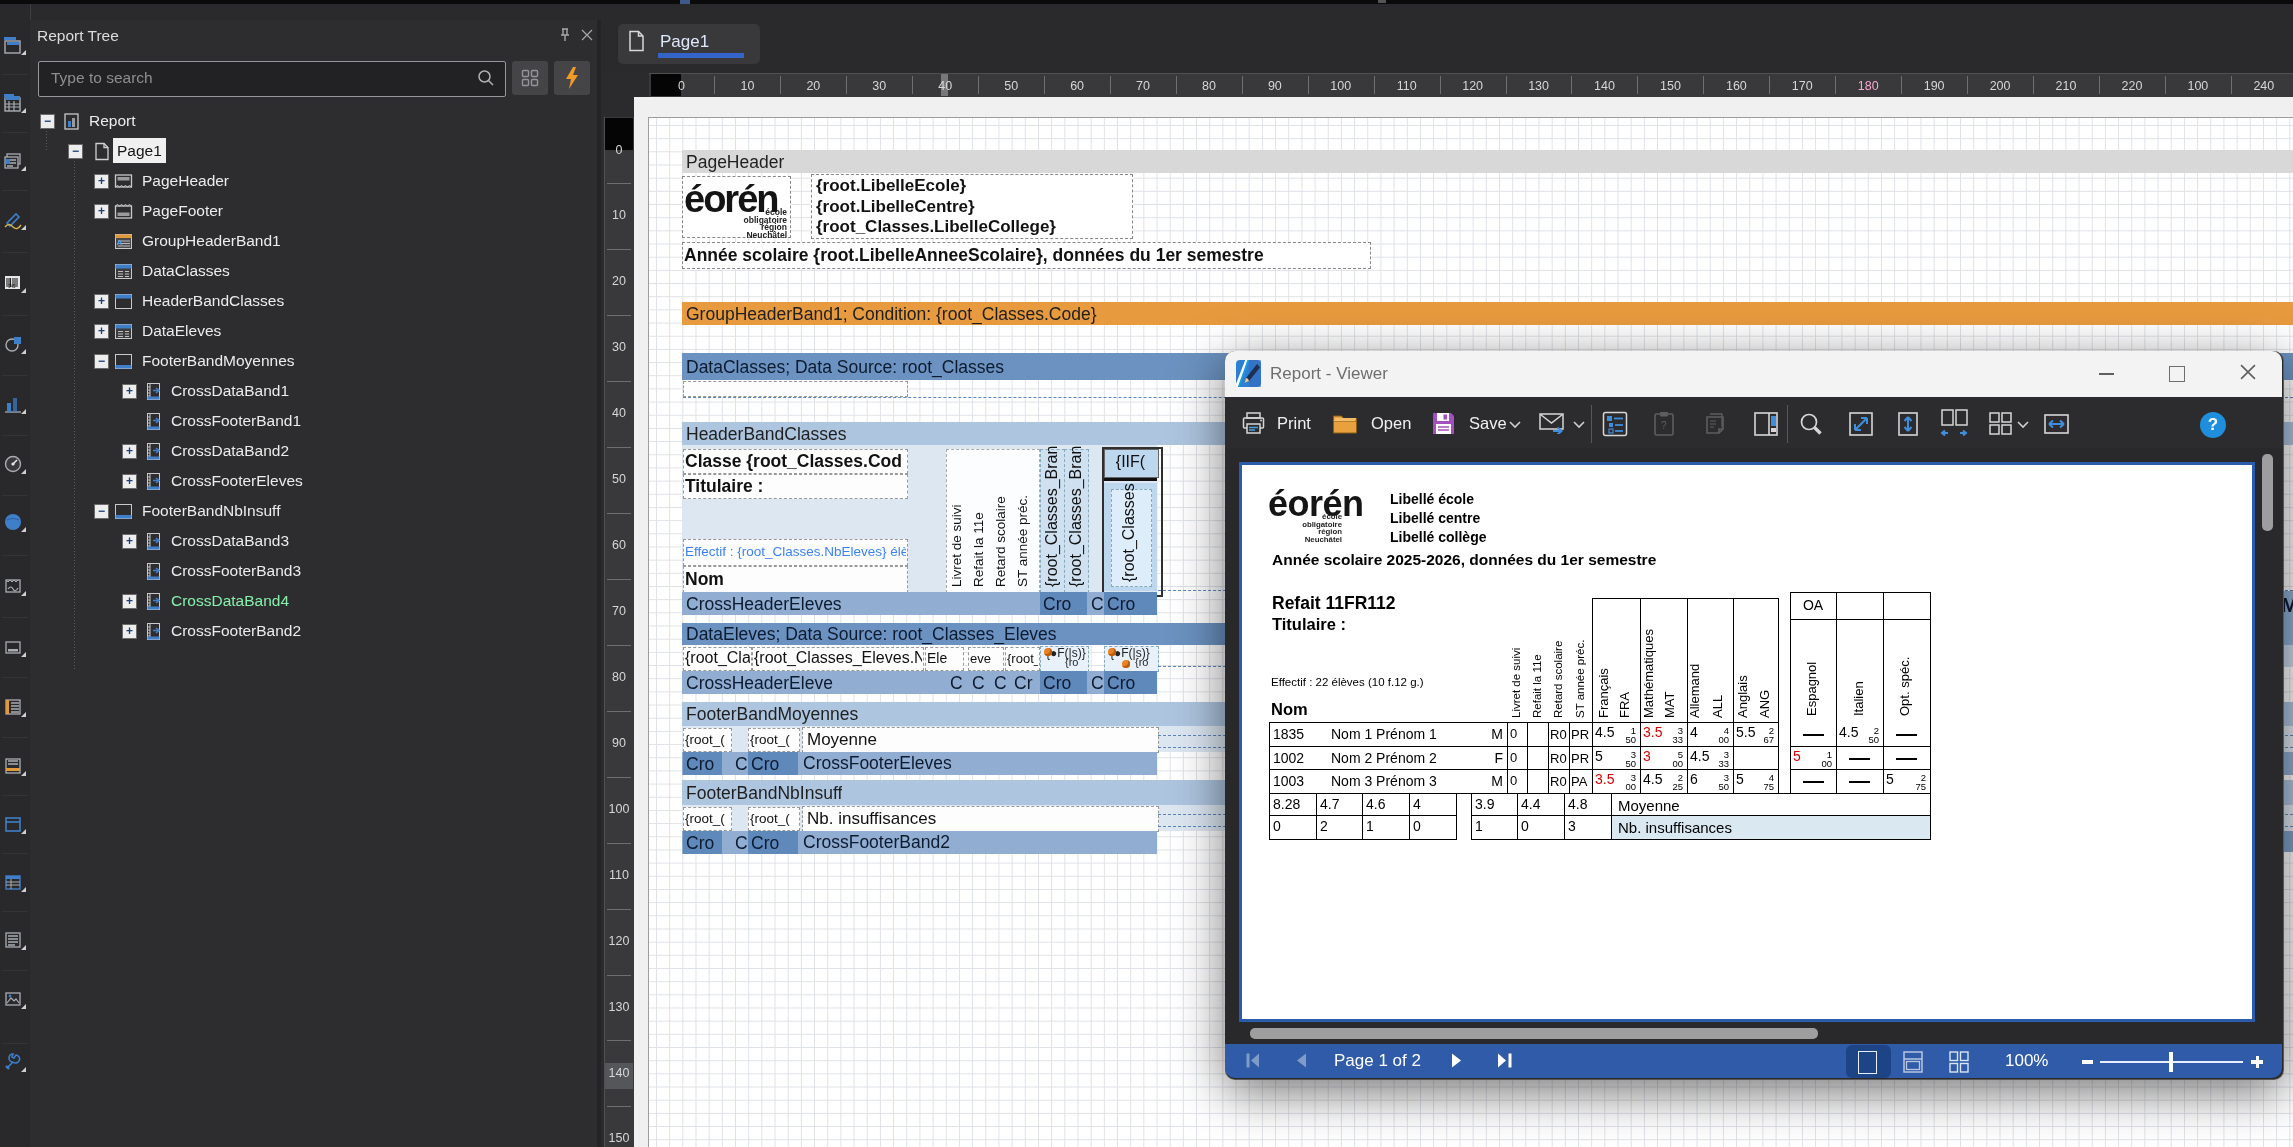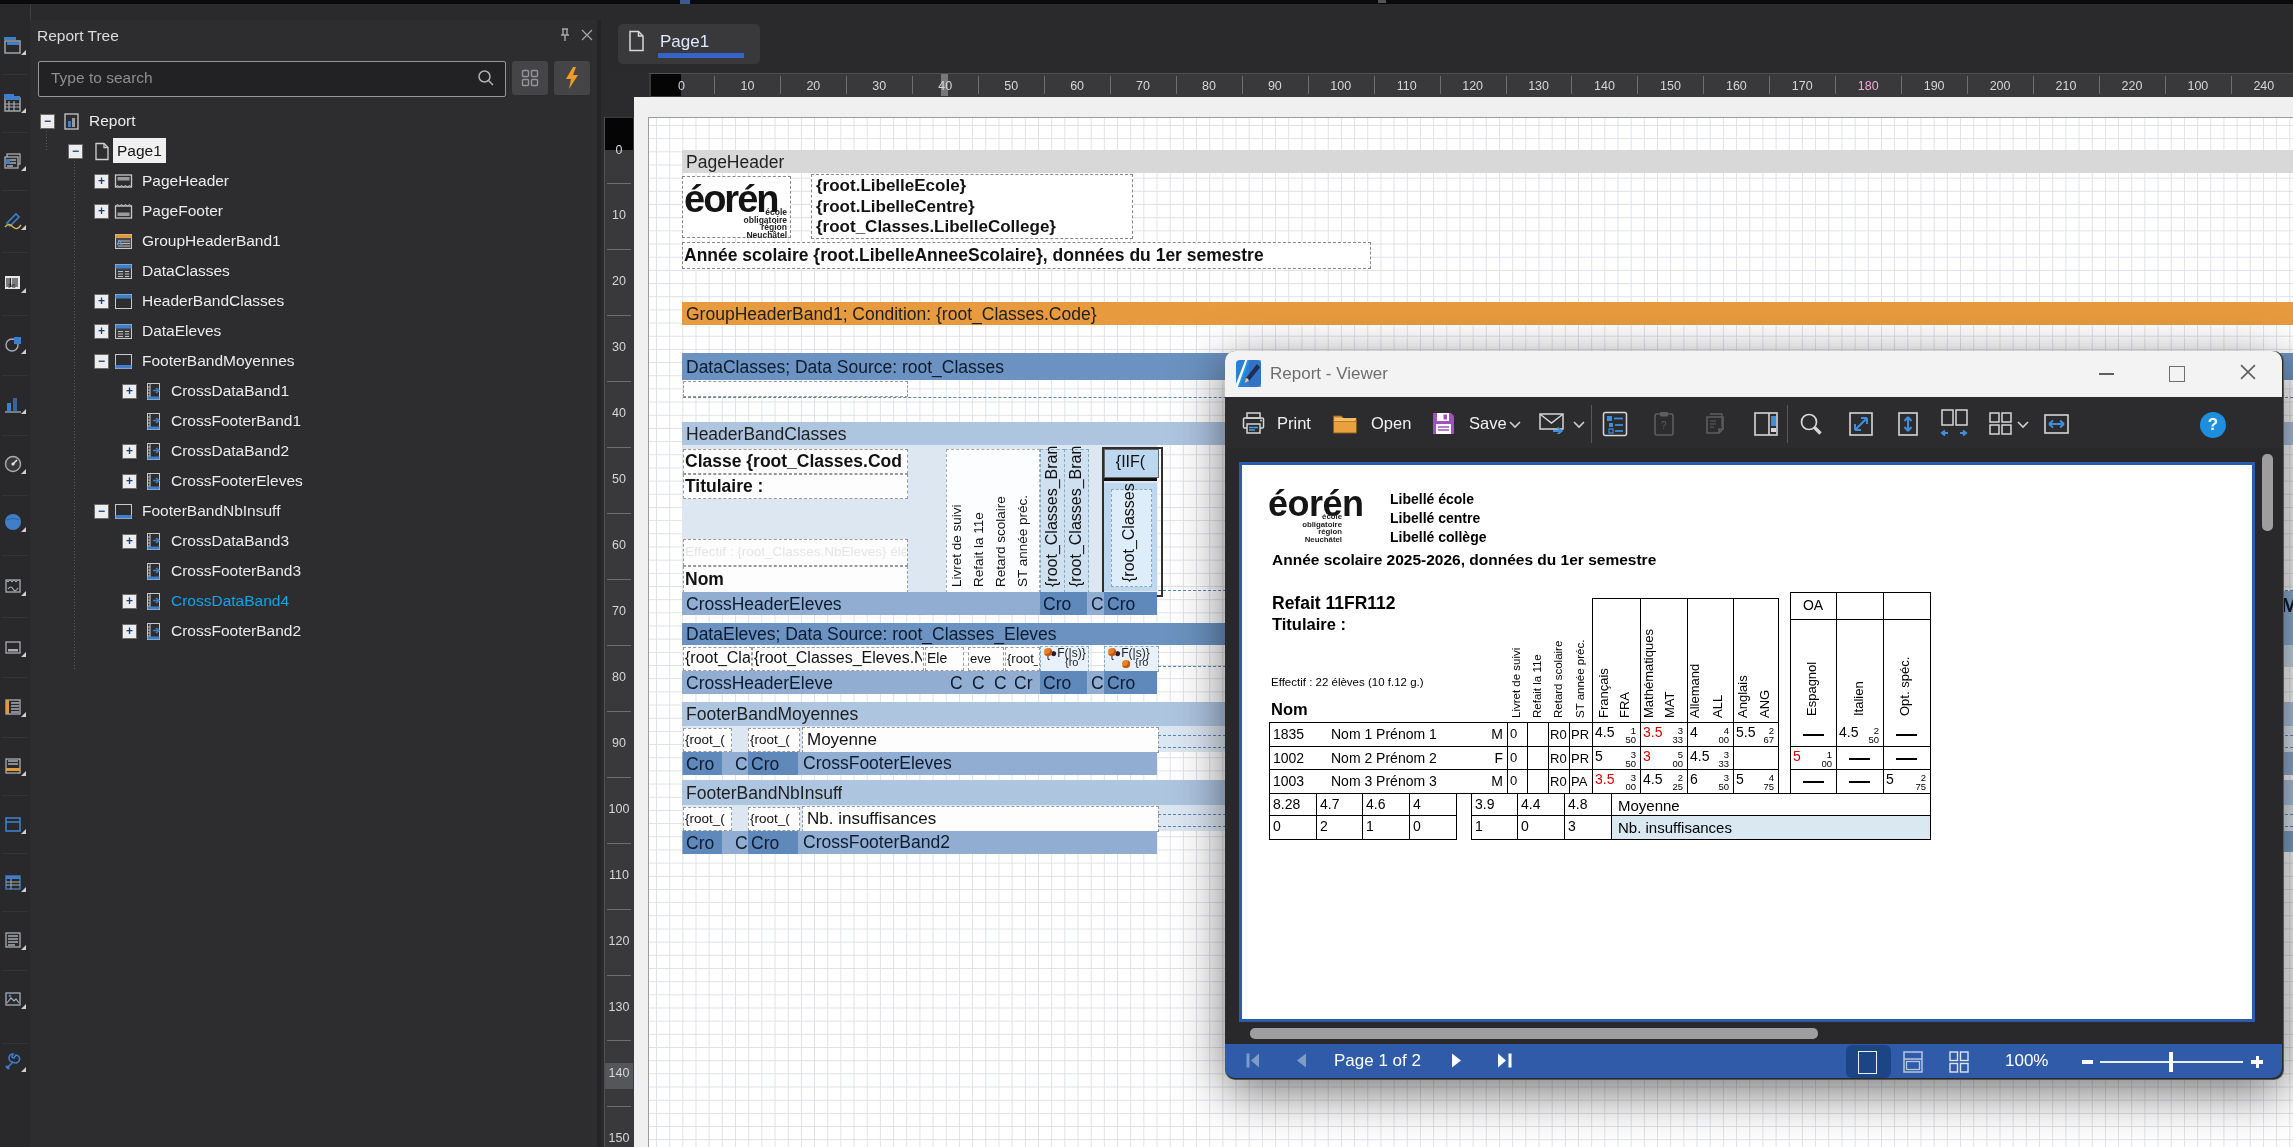--- a/index.html
+++ b/index.html
@@ -326,21 +326,21 @@
     </svg>
 <div class="a" style="left:171px;top:562px;font-size:15.5px;color:#ececec;">CrossFooterBand3</div>
 <div class="a" style="left:122px;top:594px;width:13px;height:13px;background:#ededed;border:1px solid #6a6a6a;"></div>
 <div class="a" style="left:123px;top:594.5px;width:13px;text-align:center;font-size:12px;line-height:13px;color:#1c3f77;font-weight:bold;">+</div>
 <svg class="a" style="left:145px;top:592px" width="19" height="19" viewBox="0 0 19 19">
       <rect x="2.5" y="1.5" width="12" height="16" fill="#2d2d2f" stroke="#c9c9c9" stroke-width="1"></rect>
       <path d="M5 1.5v16M2.5 5h2.5M2.5 8h2.5M2.5 11h2.5M2.5 14h2.5" stroke="#c9c9c9" stroke-width="1"></path>
       <rect x="2.5" y="14.5" width="12" height="3" fill="#3f7ec8"></rect>
       <path d="M8 8.5h5M11 6l3 2.5-3 2.5" stroke="#3f7ec8" stroke-width="1.6" fill="none"></path>
     </svg>
-<div class="a" style="left:171px;top:592px;font-size:15.5px;color:#0ea5e9;">CrossDataBand4</div>
+<div class="a" style="left:171px;top:592px;font-size:15.5px;color:#86efac;">CrossDataBand4</div>
 <div class="a" style="left:122px;top:624px;width:13px;height:13px;background:#ededed;border:1px solid #6a6a6a;"></div>
 <div class="a" style="left:123px;top:624.5px;width:13px;text-align:center;font-size:12px;line-height:13px;color:#1c3f77;font-weight:bold;">+</div>
 <svg class="a" style="left:145px;top:622px" width="19" height="19" viewBox="0 0 19 19">
       <rect x="2.5" y="1.5" width="12" height="16" fill="#2d2d2f" stroke="#c9c9c9" stroke-width="1"></rect>
       <path d="M5 1.5v16M2.5 5h2.5M2.5 8h2.5M2.5 11h2.5M2.5 14h2.5" stroke="#c9c9c9" stroke-width="1"></path>
       <rect x="2.5" y="14.5" width="12" height="3" fill="#3f7ec8"></rect>
       <path d="M8 8.5h5M11 6l3 2.5-3 2.5" stroke="#3f7ec8" stroke-width="1.6" fill="none"></path>
     </svg>
 <div class="a" style="left:171px;top:622px;font-size:15.5px;color:#ececec;">CrossFooterBand2</div>
 <div class="a" style="left:601px;top:20px;width:1692px;height:53px;background:#2a2a2c;"></div>
@@ -460,21 +460,21 @@
 <div class="a" style="left:683px;top:397px;width:1610px;height:0px;border-top:1px dashed #5b85bd;"></div>
 <div class="a" style="left:683px;top:381px;width:223px;height:14px;border:1px dashed #999;background:#fdfdfe;"></div>
 <div class="a" style="left:682px;top:422px;width:1611px;height:23px;background:#aec5e0;"></div>
 <div class="a nb" style="left:686px;top:423.7px;font-size:17.5px;color:#1f1f1f;">HeaderBandClasses</div>
 <div class="a" style="left:682px;top:445px;width:475px;height:147px;background:#dde7f2;"></div>
 <div class="a" style="left:683px;top:449px;width:223px;height:23px;background:#fdfdfe;border:1px dashed #999;"></div>
 <div class="a nb" style="left:685px;top:450.875px;width:221px;font-size:17.5px;font-weight:bold;color:#111;">Classe {root_Classes.Cod</div>
 <div class="a" style="left:683px;top:474px;width:223px;height:23px;background:#fdfdfe;border:1px dashed #999;"></div>
 <div class="a nb" style="left:685px;top:475.875px;width:221px;font-size:17.5px;font-weight:bold;color:#111;">Titulaire :</div>
 <div class="a" style="left:683px;top:539px;width:223px;height:25px;background:#fdfdfe;border:1px dashed #999;"></div>
-<div class="a nb" style="left:685px;top:544.075px;width:221px;font-size:13.5px;font-weight:normal;color:#e5e5e5;">Effectif : {root_Classes.NbEleves} élè</div>
+<div class="a nb" style="left:685px;top:544.075px;width:221px;font-size:13.5px;font-weight:normal;color:#3b82f6;">Effectif : {root_Classes.NbEleves} élè</div>
 <div class="a" style="left:683px;top:566px;width:223px;height:25px;background:#fdfdfe;border:1px dashed #999;"></div>
 <div class="a nb" style="left:685px;top:568.875px;width:221px;font-size:17.5px;font-weight:bold;color:#111;">Nom</div>
 <div class="a" style="left:946px;top:449px;width:92px;height:142px;background:#fbfdfe;border:1px dashed #aaa;"></div>
 <div class="a vt" style="left:949px;top:455px;height:132px;font-size:13.5px;color:#111;">Livret de suivi</div>
 <div class="a vt" style="left:971px;top:455px;height:132px;font-size:13.5px;color:#111;">Refait la 11e</div>
 <div class="a vt" style="left:993px;top:455px;height:132px;font-size:13.5px;color:#111;">Retard scolaire</div>
 <div class="a vt" style="left:1015px;top:455px;height:132px;font-size:13.5px;color:#111;">ST année préc.</div>
 <div class="a" style="left:1040px;top:449px;width:23px;height:142px;background:#cfe0f0;border:1px dashed #8ab;"></div>
 <div class="a vt" style="left:1043px;top:455px;height:132px;font-size:16px;color:#111;">{root_Classes_Bran</div>
 <div class="a" style="left:1064px;top:449px;width:23px;height:142px;background:#cfe0f0;border:1px dashed #8ab;"></div>

